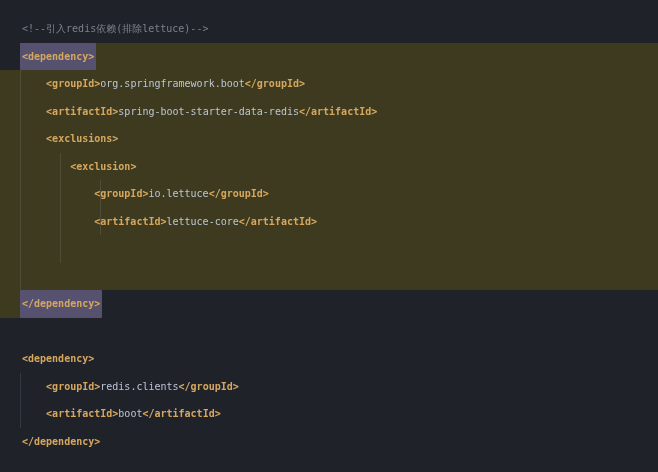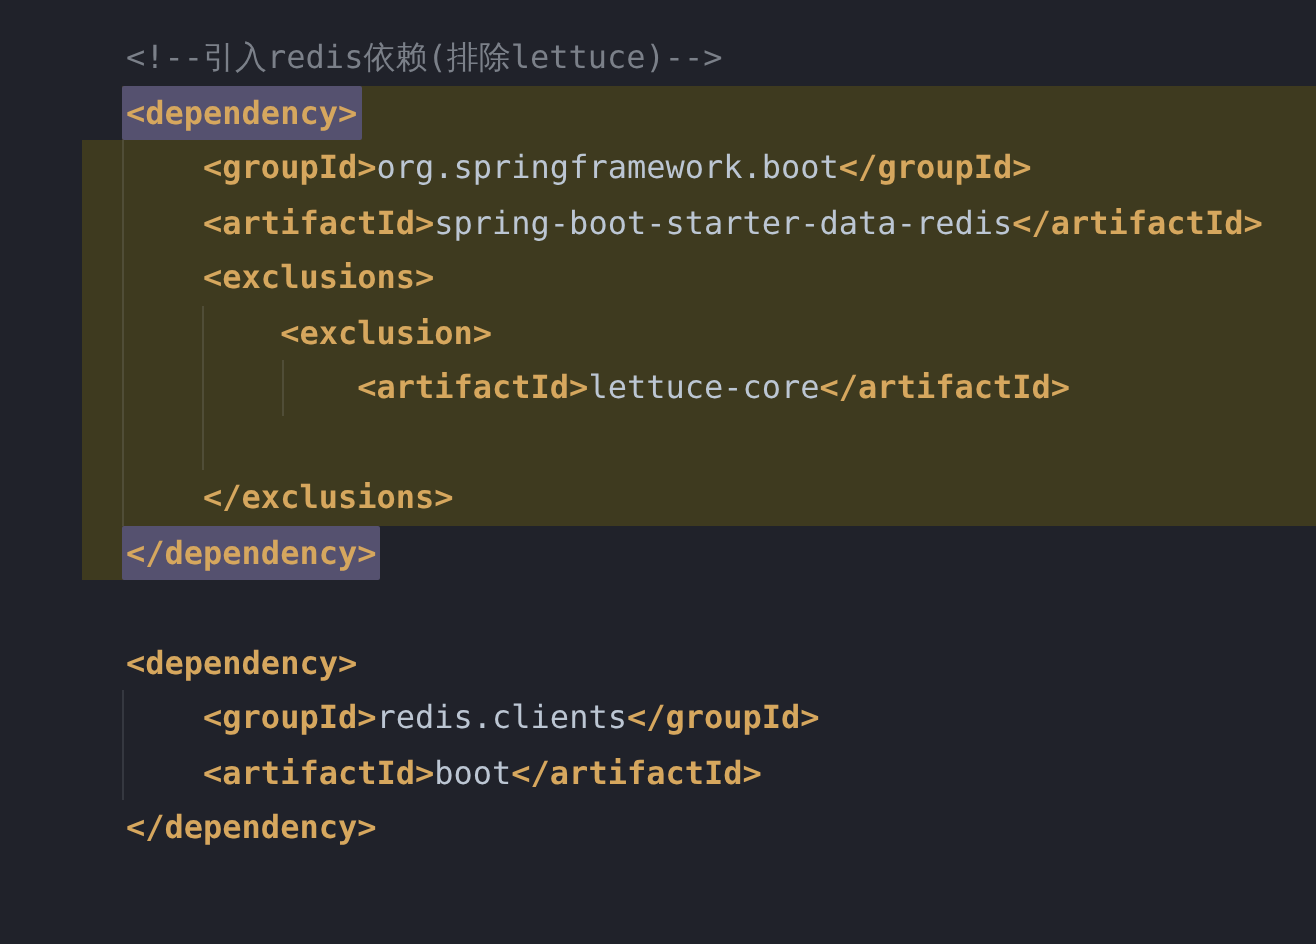--- a/index.html
+++ b/index.html
@@ -9,24 +9,23 @@
   }
   .editor {
     position: relative;
     width: 658px;
     height: 472px;
     overflow: hidden;
     box-sizing: border-box;
     padding-top: 15px;
     background: var(--background, #20222a);
     font-family: "DejaVu Sans Mono", "Liberation Mono", monospace;
-    font-size: 16px;
+    font-size: 10px;
     line-height: 27.5px;
     cursor: text;
-    padding-left: 41px;
   }
   .line {
     position: relative;
     height: 27.5px;
     white-space: pre;
     padding-left: 22px;
     box-sizing: border-box;
   }
   .line.bg-full { background: var(--block, #3e3a1f); }
   .bg-from-text {
@@ -70,23 +69,24 @@
 <body>
 
 <div class="editor">
   <div id="code-lines">
       <div class="line"><span class="code"><span class="tok-comment">&lt;!--引入redis依赖(排除lettuce)--&gt;</span></span></div>
       <div class="line"><div class="bg-from-text"></div><span class="code"><span class="tok-tag matched">&lt;dependency&gt;</span></span></div>
       <div class="line bg-full"><div class="guide" style="left: 20px;"></div><span class="code"><span>    </span><span class="tok-tag">&lt;groupId&gt;</span><span class="tok-text">org.springframework.boot</span><span class="tok-tag">&lt;/groupId&gt;</span></span></div>
       <div class="line bg-full"><div class="guide" style="left: 20px;"></div><span class="code"><span>    </span><span class="tok-tag">&lt;artifactId&gt;</span><span class="tok-text">spring-boot-starter-data-redis</span><span class="tok-tag">&lt;/artifactId&gt;</span></span></div>
       <div class="line bg-full"><div class="guide" style="left: 20px;"></div><span class="code"><span>    </span><span class="tok-tag">&lt;exclusions&gt;</span></span></div>
       <div class="line bg-full"><div class="guide" style="left: 20px;"></div><div class="guide" style="left: 60px;"></div><span class="code"><span>        </span><span class="tok-tag">&lt;exclusion&gt;</span></span></div>
+      <div class="line bg-full"><div class="guide" style="left: 20px;"></div><div class="guide" style="left: 60px;"></div><div class="guide" style="left: 100px;"></div><span class="code"><span>            </span><span class="tok-tag">&lt;groupId&gt;</span><span class="tok-text">io.lettuce</span><span class="tok-tag">&lt;/groupId&gt;</span></span></div>
       <div class="line bg-full"><div class="guide" style="left: 20px;"></div><div class="guide" style="left: 60px;"></div><div class="guide" style="left: 100px;"></div><span class="code"><span>            </span><span class="tok-tag">&lt;artifactId&gt;</span><span class="tok-text">lettuce-core</span><span class="tok-tag">&lt;/artifactId&gt;</span></span></div>
       <div class="line bg-full"><div class="guide" style="left: 20px;"></div><div class="guide" style="left: 60px;"></div></div>
-      <div class="line bg-full"><div class="guide" style="left: 20px;"></div><span class="code"><span>    </span><span class="tok-tag">&lt;/exclusions&gt;</span></span></div>
+      <div class="line bg-full"><div class="guide" style="left: 20px;"></div><span class="code"><span>    </span></span></div>
       <div class="line"><div class="bg-left-stub"></div><span class="code"><span class="tok-tag matched">&lt;/dependency&gt;</span></span></div>
       <div class="line"><span class="code"></span></div>
       <div class="line"><span class="code"><span class="tok-tag">&lt;dependency&gt;</span></span></div>
       <div class="line"><div class="guide" style="left: 20px;"></div><span class="code"><span>    </span><span class="tok-tag">&lt;groupId&gt;</span><span class="tok-text">redis.clients</span><span class="tok-tag">&lt;/groupId&gt;</span></span></div>
       <div class="line"><div class="guide" style="left: 20px;"></div><span class="code"><span>    </span><span class="tok-tag">&lt;artifactId&gt;</span><span class="tok-text">boot</span><span class="tok-tag">&lt;/artifactId&gt;</span></span></div>
       <div class="line"><span class="code"><span class="tok-tag">&lt;/dependency&gt;</span></span></div>
     </div>
 </div>
 
 </body></html>

